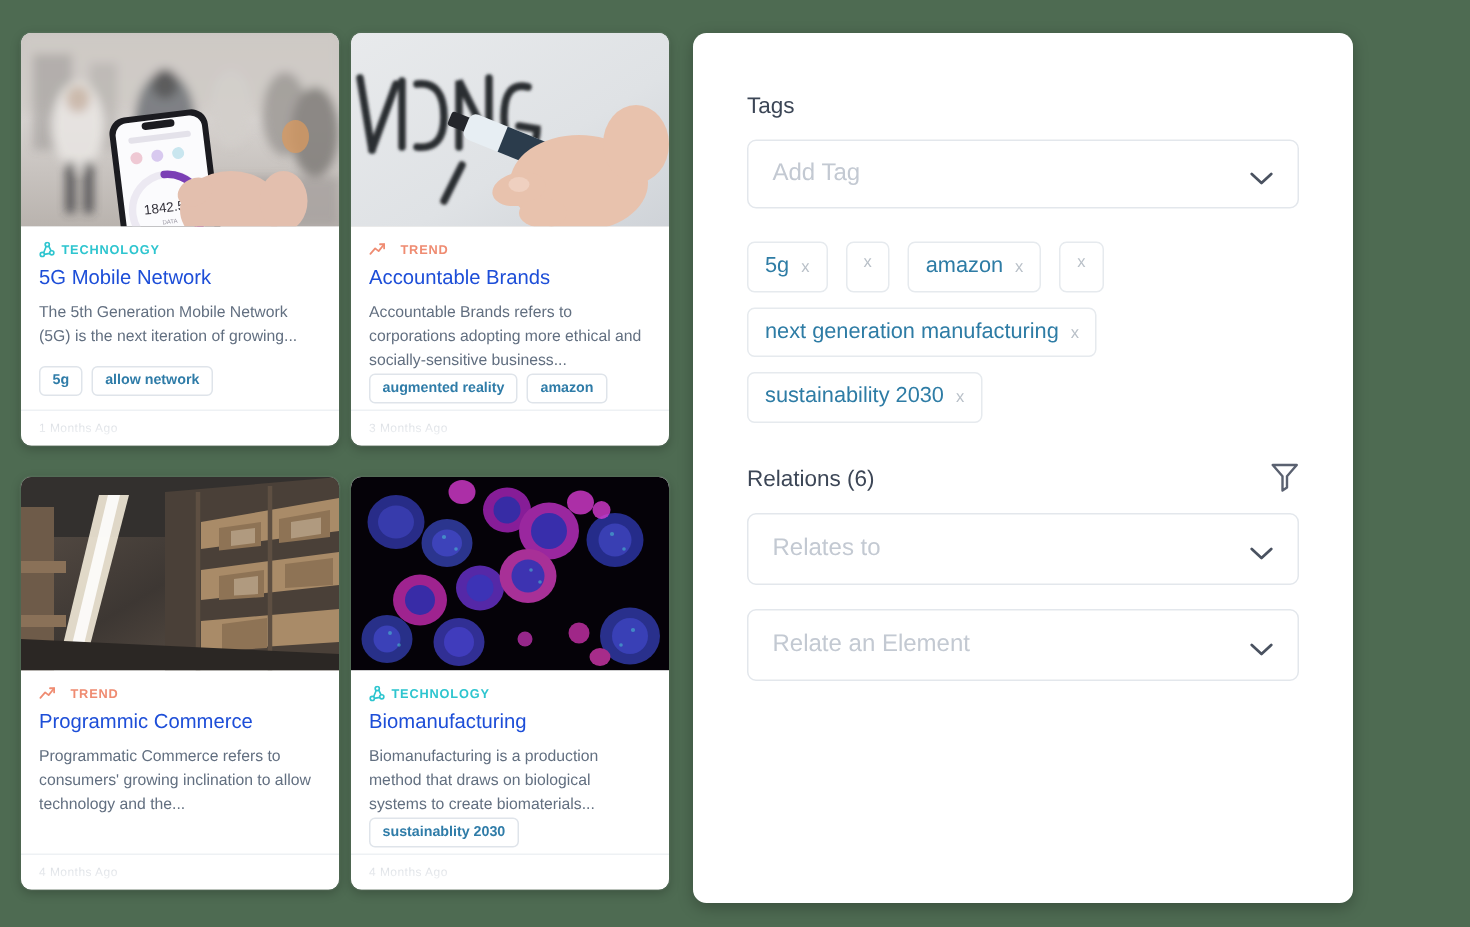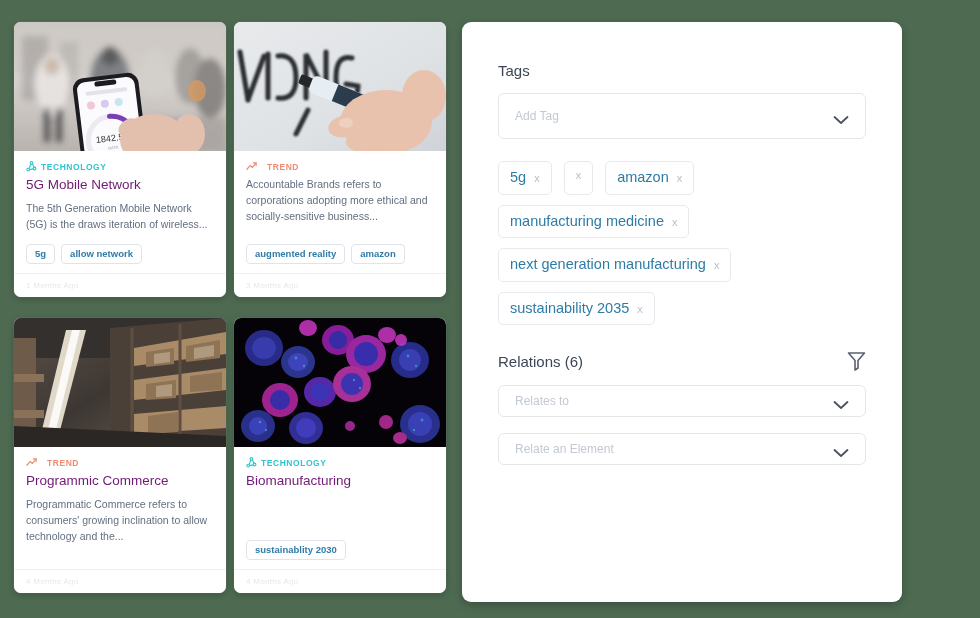--- a/index.html
+++ b/index.html
@@ -51,36 +51,36 @@
   .card-body {
     padding: 10px 12px 0 12px;
     flex: 1 1 auto;
     display: flex;
     flex-direction: column;
     min-height: 0;
   }
 
   .cat {
     display: flex;
-    align-items: center;
+    align-items: flex-start;
     gap: 4px;
     font-size: 8.5px;
     font-weight: bold;
     letter-spacing: .55px;
     text-transform: uppercase;
     margin-bottom: 5px;
     height: 11px;
   }
   .cat.tech { color: #2ec5cf; }
   .cat.trend { color: #ef8c72; gap: 10px; }
   .cat svg { display: block; }
 
   .card-title {
     font-size: 13.5px;
-    color: #701a75;
+    color: #1d4ed8;
     font-weight: normal;
     line-height: 1.25;
     margin-bottom: 7px;
   }
 
   .card-desc {
     font-size: 10.5px;
     line-height: 1.52;
     color: #626f80;
   }
@@ -136,36 +136,36 @@
     box-shadow: 0 3px 10px rgba(0,0,0,.25);
     padding: 40px 36px 0 36px;
     overflow: hidden;
   }
 
   .section-head {
     font-size: 15px;
     color: #3c4656;
     margin-bottom: 14px;
     display: flex;
-    align-items: center;
+    align-items: flex-end;
     justify-content: space-between;
   }
 
   .select-box {
     height: 46px;
     border: 1px solid #e3e7ec;
     border-radius: 6px;
     display: flex;
     align-items: center;
     padding: 0 16px;
     justify-content: space-between;
     background: #fff;
   }
   .select-box .ph {
-    font-size: 12px;
+    font-size: 16px;
     color: #c3c9d2;
   }
   .chev {
     width: 16px; height: 10px;
     flex: 0 0 16px;
   }
 
   .tag-list {
     margin-top: 22px;
     display: flex;
@@ -188,21 +188,21 @@
   }
   .tag-chip .x {
     font-size: 11px;
     color: #b9c0c8;
     font-weight: normal;
   }
 
   .relations {
     margin-top: 26px;
   }
-  .relations .select-box { margin-bottom: 16px; height: 32px; }
+  .relations .select-box { margin-bottom: 16px; height: 48px; }
 
   .funnel { width: 19px; height: 20px; }
 
   
   .cut-row {
     position: absolute;
     left: 36px; right: 36px;
     bottom: -2px;
     height: 14px;
     opacity: .28;
@@ -279,21 +279,21 @@
             <svg width="11" height="11" viewBox="0 0 12 12" fill="none" stroke="#2ec5cf" stroke-width="1.2">
               <circle cx="2.4" cy="9.4" r="1.5"></circle>
                 <circle cx="9.3" cy="8.2" r="1.5"></circle>
               <circle cx="6" cy="2.2" r="1.5"></circle>
               <path d="M3.4 8.2 L5.2 3.6 M7 3.2 L8.8 6.8 M3.9 9.4 L7.8 8.6"></path>
             </svg>
           </span>
           <span>TECHNOLOGY</span>
         </div>
         <div class="card-title">5G Mobile Network</div>
-        <div class="card-desc">The 5th Generation Mobile Network (5G) is the draws iteration of wireless...</div>
+        <div class="card-desc">The 5th Generation Mobile Network (5G) is the next iteration of growing...</div>
         <div class="card-tags">
           <span class="mini-tag">5g</span>
           <span class="mini-tag">allow network</span>
         </div>
       </div>
       <div class="card-foot">
         <span>1 Months Ago</span>
       </div>
     </div>
 
@@ -341,20 +341,21 @@
       <div class="card-body">
         <div class="cat trend">
           <span>
             <svg width="11" height="11" viewBox="0 0 12 12" fill="none" stroke="#ef8c72" stroke-width="1.3" stroke-linecap="round" stroke-linejoin="round">
               <path d="M1 9 L4.5 5 L7 7 L11 2"></path>
                 <path d="M8 2 L11 2 L11 5"></path>
             </svg>
           </span>
           <span>TREND</span>
         </div>
+        <div class="card-title">Accountable Brands</div>
         <div class="card-desc">Accountable Brands refers to corporations adopting more ethical and socially-sensitive business...</div>
         <div class="card-tags">
           <span class="mini-tag">augmented reality</span>
           <span class="mini-tag">amazon</span>
         </div>
       </div>
       <div class="card-foot">
         <span>3 Months Ago</span>
       </div>
     </div>
@@ -482,20 +483,21 @@
             <svg width="11" height="11" viewBox="0 0 12 12" fill="none" stroke="#2ec5cf" stroke-width="1.2">
               <circle cx="2.4" cy="9.4" r="1.5"></circle>
                 <circle cx="9.3" cy="8.2" r="1.5"></circle>
               <circle cx="6" cy="2.2" r="1.5"></circle>
               <path d="M3.4 8.2 L5.2 3.6 M7 3.2 L8.8 6.8 M3.9 9.4 L7.8 8.6"></path>
             </svg>
           </span>
           <span>TECHNOLOGY</span>
         </div>
         <div class="card-title">Biomanufacturing</div>
+        <div class="card-desc">Biomanufacturing is a production method that draws on biological systems to create biomaterials...</div>
         <div class="card-tags">
           <span class="mini-tag">sustainablity 2030</span>
         </div>
       </div>
       <div class="card-foot">
         <span>4 Months Ago</span>
       </div>
     </div>
 
   </div>
@@ -521,29 +523,28 @@
         <span class="x">x</span>
       </span>
       <span class="tag-chip">
         <span class="x">x</span>
       </span>
       <span class="tag-chip">
         <span>amazon</span>
         <span class="x">x</span>
       </span>
       <span class="tag-chip">
-        <span>manufacturing medicine</span>
         <span class="x">x</span>
       </span>
       <span class="tag-chip">
         <span>next generation manufacturing</span>
         <span class="x">x</span>
       </span>
       <span class="tag-chip">
-        <span>sustainability 2035</span>
+        <span>sustainability 2030</span>
         <span class="x">x</span>
       </span>
     </div>
 
     <div class="relations">
       <div class="section-head">
         <span>Relations (6)</span>
         <span class="funnel">
           <svg width="19" height="20" viewBox="0 0 19 20" fill="none" stroke="#5a6170" stroke-width="1.6" stroke-linejoin="round">
             <path d="M1.5 2 L17.5 2 L11 9.5 L11 17 L8 19 L8 9.5 Z"></path>

